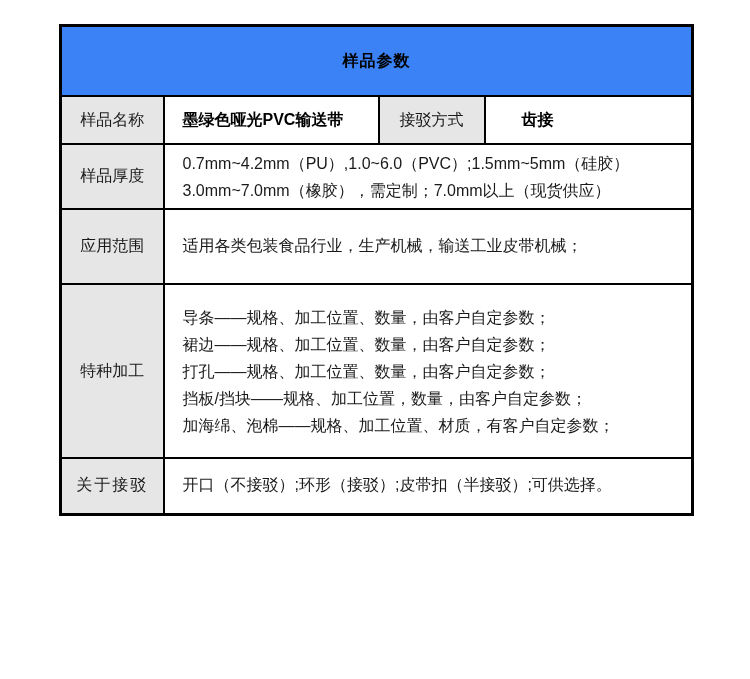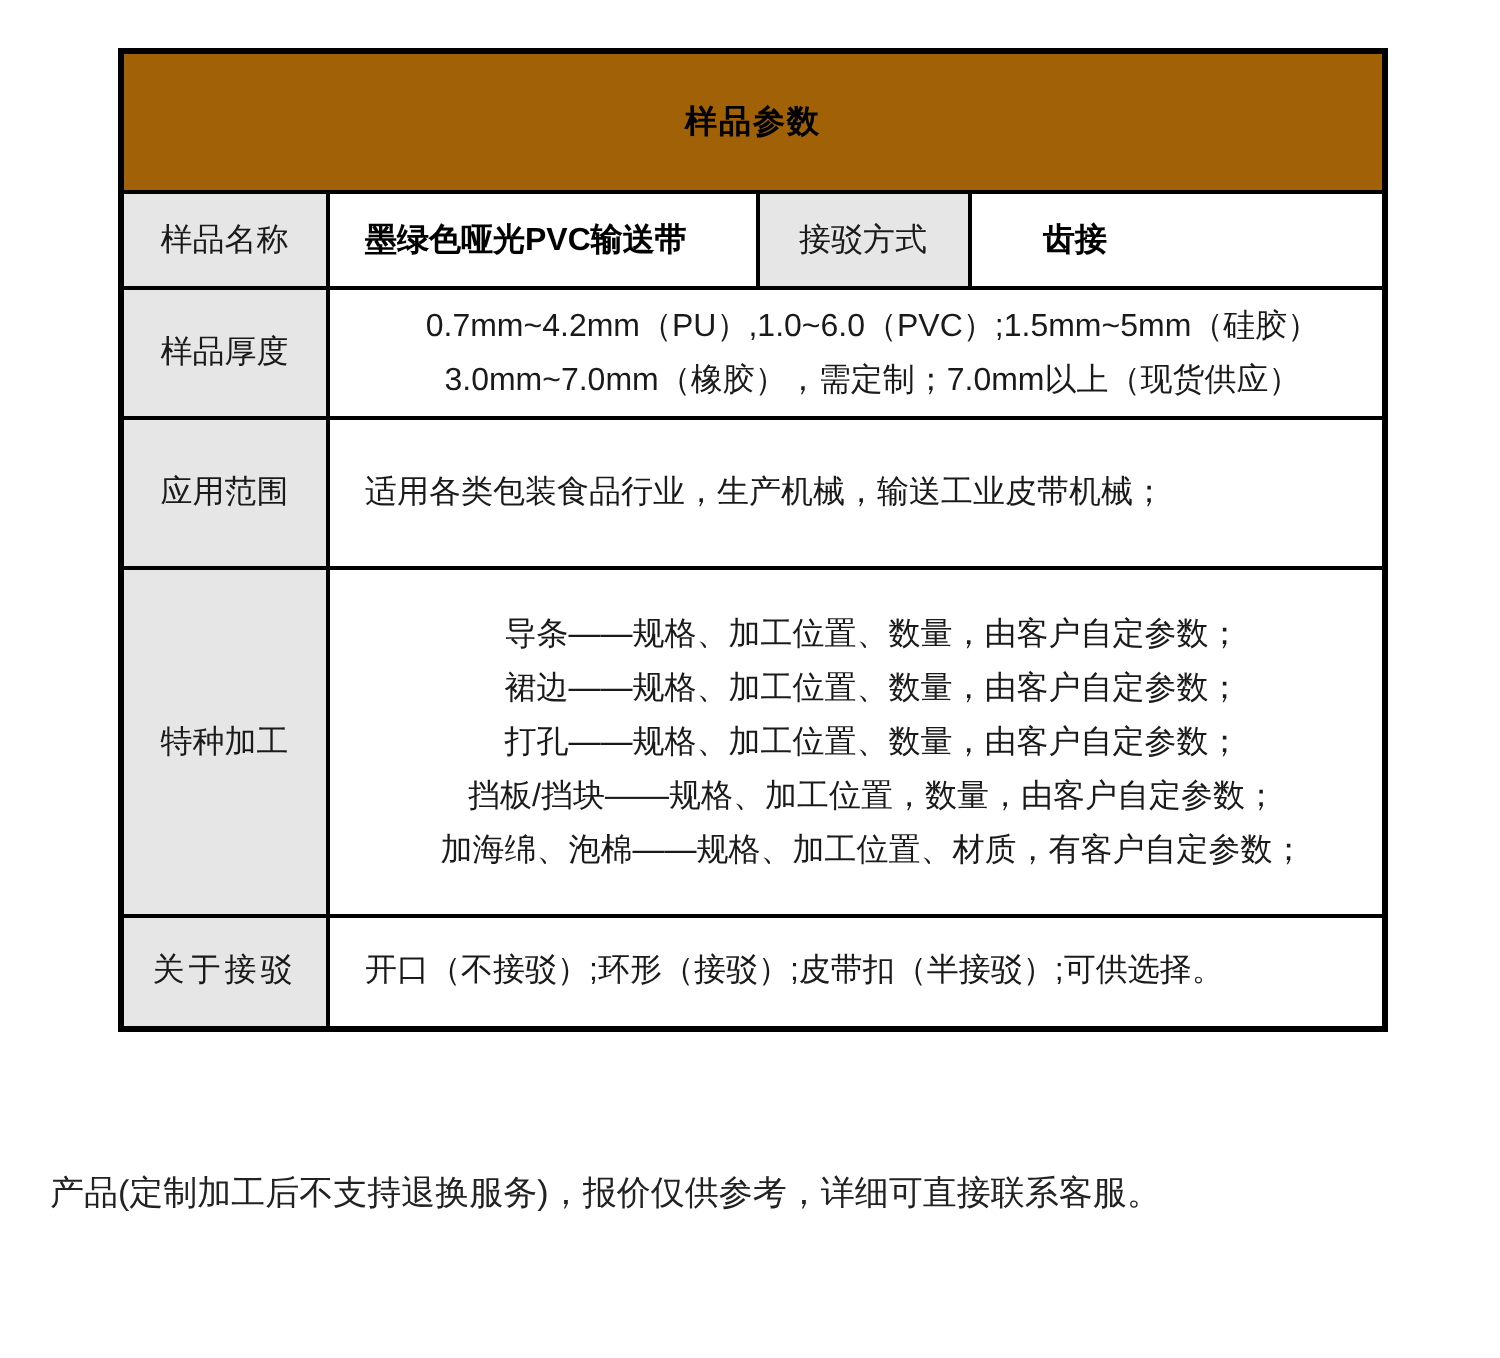--- a/index.html
+++ b/index.html
@@ -33,42 +33,42 @@
     vertical-align: middle;
     overflow: hidden;
     white-space: nowrap;
   }
   td.title-cell {
     height: 66px;
     text-align: center;
     font-size: 26px;
     font-weight: bold;
     color: #000000;
-    background: #a16207;
+    background: #3b82f6;
     letter-spacing: 1px;
   }
   td.lbl {
     background: #e6e6e6;
     text-align: center;
     color: #1a1a1a;
   }
   td.val {
     background: #ffffff;
     text-align: left;
     padding-left: 18px;
     color: #1a1a1a;
   }
   td.val.bold { font-weight: bold; color: #000000; }
   td.val.indent2 { padding-left: 36px; font-family: Liberation Mono, monospace; }
   tr.r-short  { height: 48px; }
   tr.r-thick  { height: 65px; }
   tr.r-app    { height: 75px; }
   tr.r-spec   { height: 174px; }
   tr.r-conn   { height: 56px; }
-  .multiline div { line-height: 27px; text-align: center; }
+  .multiline div { line-height: 27px; }
   .ls { letter-spacing: 2px; }
   .note {
     position: absolute;
     left: 25px;
     top: 583px;
     width: 710px;
     font-size: 17px;
     line-height: 28px;
     color: #222222;
   }
@@ -124,16 +124,15 @@
     </tr>
 
     <tr class="r-conn">
       <td class="lbl ls">关于接驳</td>
       <td colspan="3" class="val">开口（不接驳）;环形（接驳）;皮带扣（半接驳）;可供选择。</td>
     </tr>
   </tbody>
     </table>
 
   <div class="note">
-    <div>产品(定制加工后不支持退换服务)，报价仅供参考，详细可直接联系客服。</div>
   </div>
 
 </div>
 
 </body></html>

